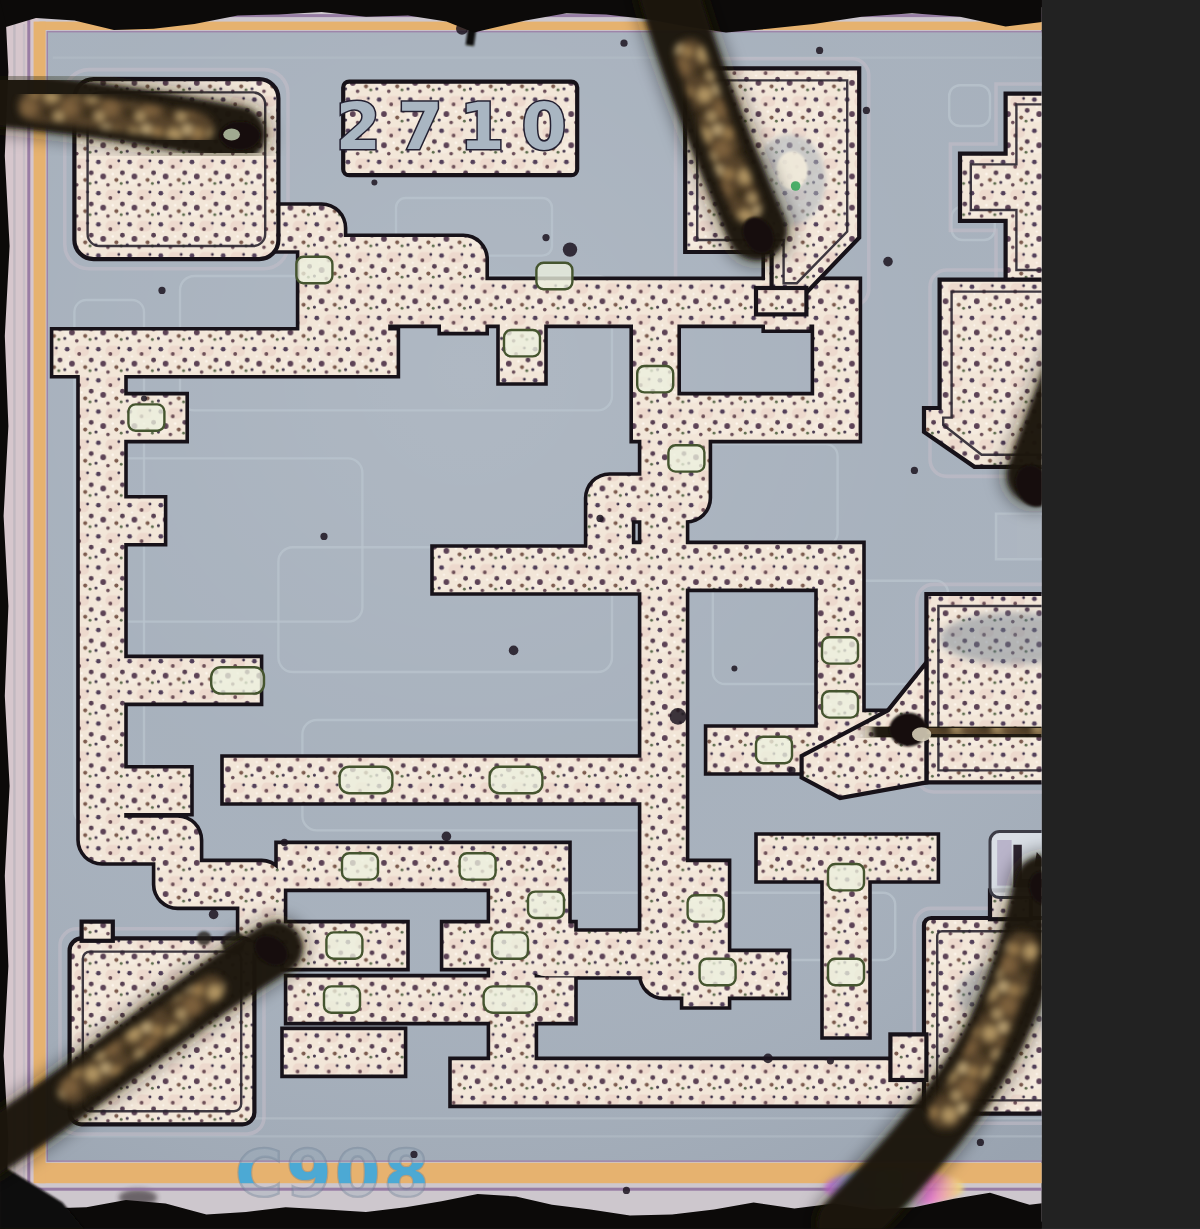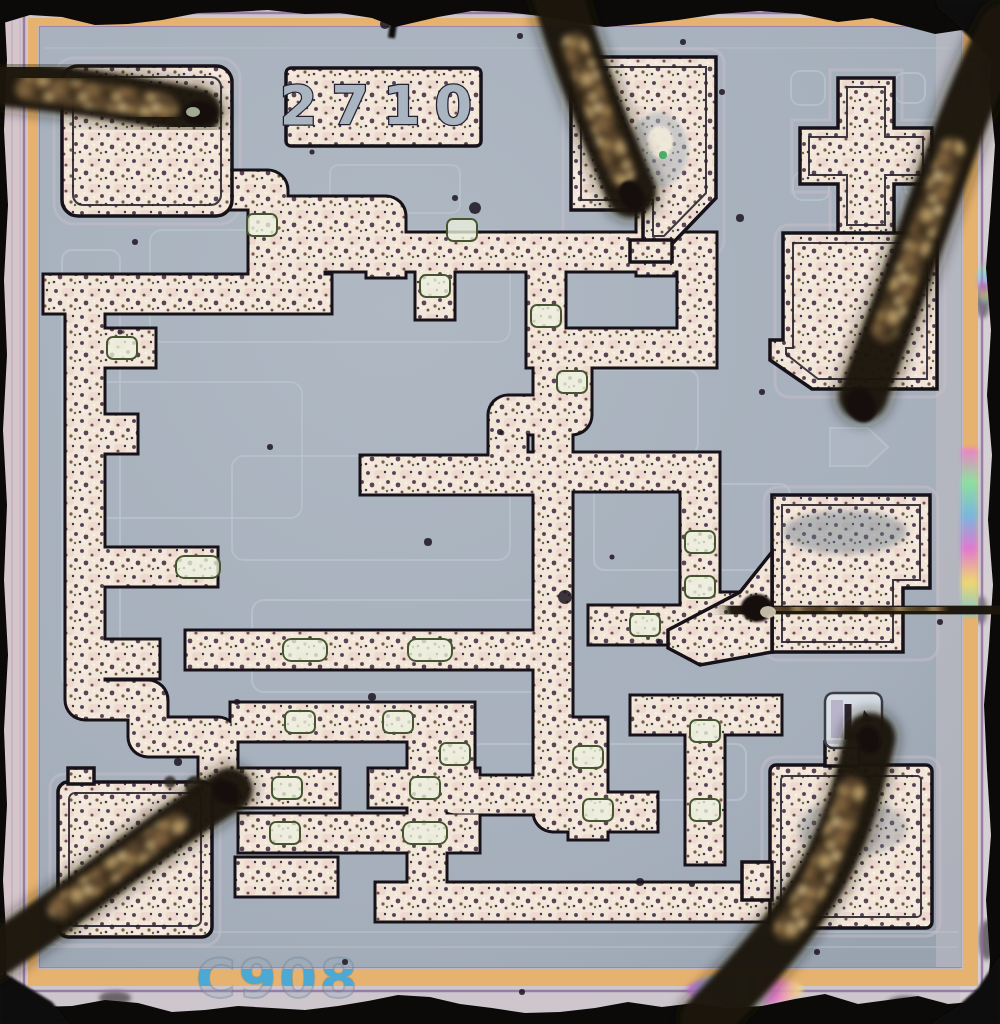--- a/index.html
+++ b/index.html
@@ -1,16 +1,16 @@
 <!DOCTYPE html>
 <html style="--surface: #a6b0bc; --metal: #f2e6d8; --metal-outline: #171219; --oxide-line: #bac4cd; --seal-orange: #e6b26f; --seal-purple: #8a6a9a; --margin: #cdc7cd; --photo-edge: #0c0a09; --wire-dark: #1d150d; --wire-gold: #c9a96f; --contact-fill: #ecf0de; --contact-stroke: #45552f; --stripe-text-blue: #3fa9dd; --text-engraved: #a9b6c2;"><head>
 <meta charset="utf-8">
 <style>
   html,body{margin:0;padding:0;background:#222;}
-  .stage{position:relative;width:1000px;height:1024px;overflow:hidden;
+  .stage{position:relative;width:868px;height:1024px;overflow:hidden;
          background:var(--photo-edge,#0c0a09);font-family:"DejaVu Sans",sans-serif;}
   svg{display:block}
   .margin-fill{fill:var(--margin,#cdc7cd);}
   .seal-orange{fill:var(--seal-orange,#e6b26f);}
   .seal-purple{fill:none;stroke:var(--seal-purple,#8a6a9a);}
   .surface{fill:var(--surface,#a6b0bc);}
   .diff{fill:none;stroke:var(--oxide-line,#bac4cd);stroke-width:2;opacity:.75;}
   .diff-fill{fill:rgba(200,206,214,.22);stroke:var(--oxide-line,#bac4cd);stroke-width:2;opacity:.8;}
   .t-outline{fill:none;stroke:var(--metal-outline,#171219);stroke-width:43;stroke-linejoin:round;stroke-linecap:square;}
   .t-metal{fill:none;stroke:url(#speckle);stroke-width:37;stroke-linejoin:round;stroke-linecap:square;}

